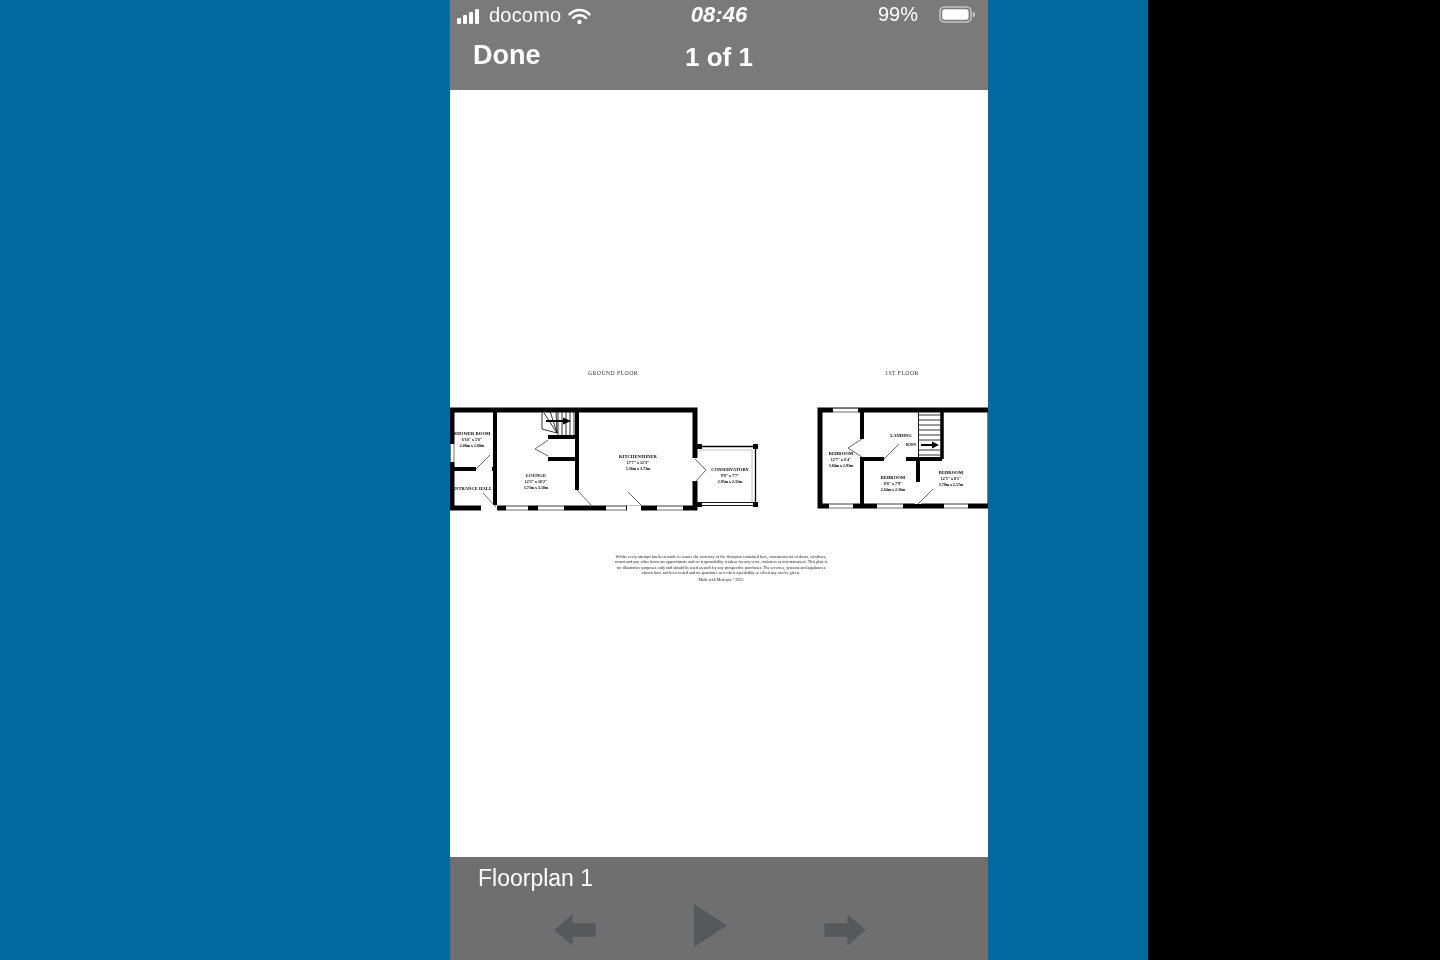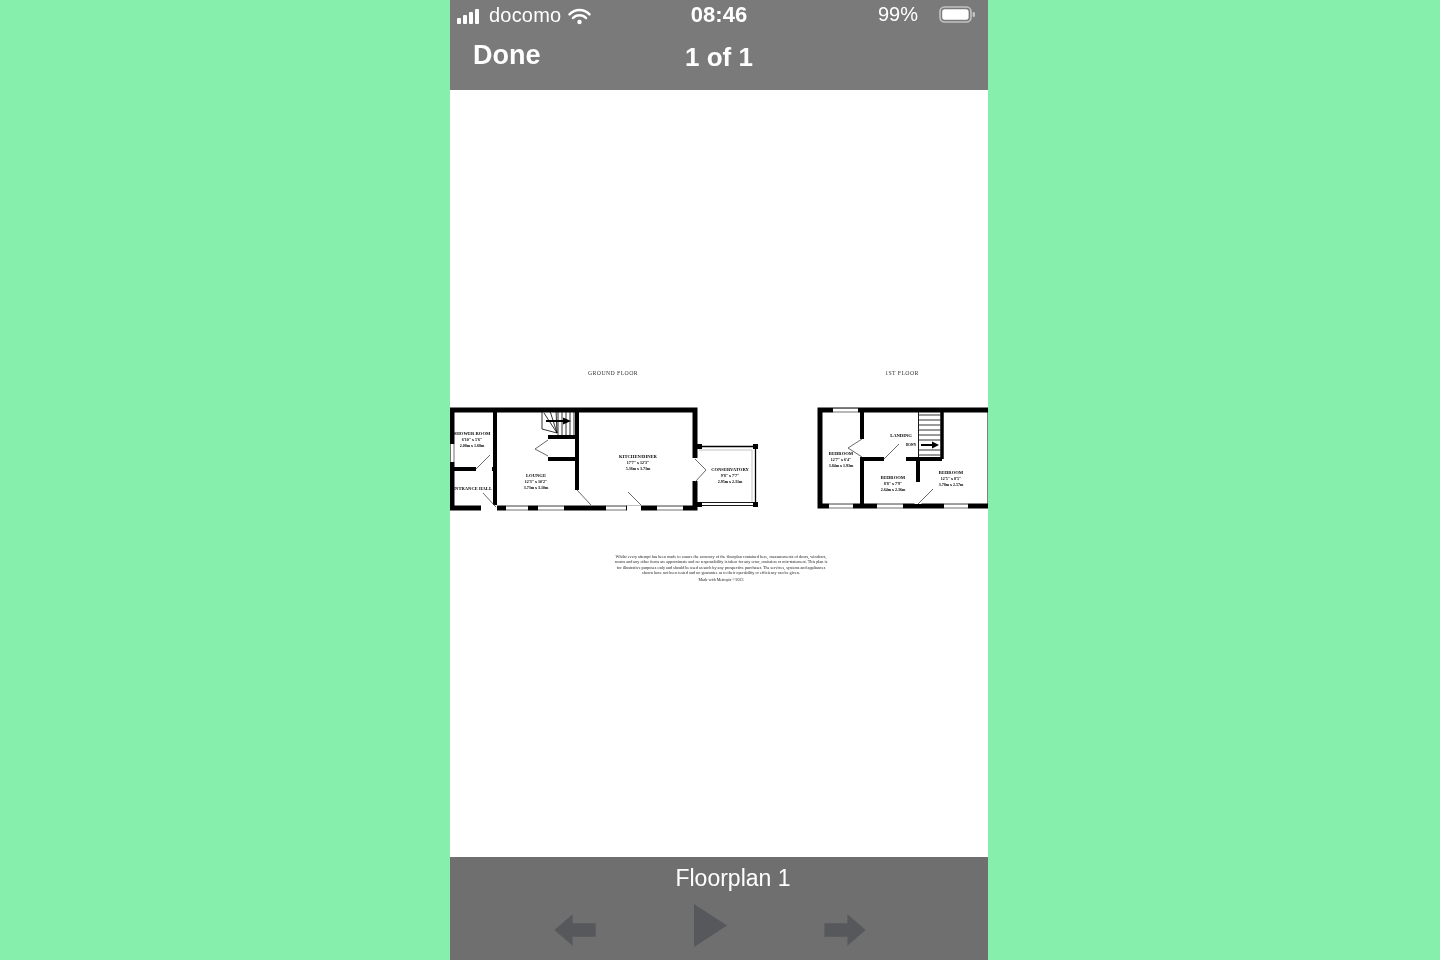--- a/index.html
+++ b/index.html
@@ -1,26 +1,26 @@
 <!DOCTYPE html>
 <html><head>
 <meta charset="utf-8">
 <style>
   html,body{margin:0;padding:0;background:#000;}
-  .stage{position:relative;width:1440px;height:960px;background:#86efac;overflow:hidden;
+  .stage{position:relative;width:1148px;height:960px;background:#0369a1;overflow:hidden;
          font-family:"Liberation Sans",sans-serif;}
   .phone{position:absolute;left:450px;top:0;width:538px;height:960px;background:#fff;overflow:hidden;}
 
   
   .chrome-top{position:absolute;left:0;top:0;width:538px;height:90px;background:#7a7a7b;}
   .status-bar{position:relative;height:32px;}
   .status-left{position:absolute;left:7px;top:4px;display:flex;align-items:center;gap:6px;}
   .carrier{color:#fff;font-size:20px;font-weight:400;letter-spacing:.2px;}
   .clock{position:absolute;left:0;right:0;top:2px;text-align:center;color:#fff;
-         font-size:22px;font-weight:600;}
+         font-size:22px;font-weight:600;font-style:italic;}
   .status-right{position:absolute;right:11px;top:3px;display:flex;align-items:center;gap:21px;}
   .batt-pct{color:#fff;font-size:20px;}
   .nav-bar{position:relative;height:58px;}
   .done-btn{position:absolute;left:23px;top:8px;background:none;border:none;padding:0;
             color:#fff;font-size:27px;font-weight:700;font-family:"Liberation Sans",sans-serif;cursor:pointer;}
   .page-ind{position:absolute;left:0;right:0;top:10px;text-align:center;color:#fff;
             font-size:26px;font-weight:700;}
 
   
   .content{position:absolute;left:0;top:90px;width:538px;height:767px;background:#fff;overflow:hidden;}
@@ -33,21 +33,21 @@
   .room-label .rdim{display:block;font-weight:700;font-size:4px;}
   .down-label{position:absolute;transform:translate(-50%,-50%);font-family:"Liberation Serif",serif;
               font-weight:700;font-size:3.2px;color:#000;}
   .disclaimer-box{position:absolute;left:271px;top:464px;width:214px;transform:translateX(-50%);
                   text-align:center;color:#222;font-family:"Liberation Serif",serif;}
   .disclaimer-text{font-size:4.2px;line-height:1.28;}
   .made-with{font-size:4px;margin-top:1.5px;}
 
   
   .chrome-bottom{position:absolute;left:0;top:857px;width:538px;height:103px;background:#6f6f70;}
-  .caption{position:absolute;left:0;right:0;top:8px;text-align:center;color:#fff;font-size:23px;margin-left:28px;}
+  .caption{position:absolute;left:0;right:0;top:8px;color:#fff;font-size:23px;margin-left:28px;}
   .nav-btn{position:absolute;background:none;border:none;padding:0;cursor:pointer;}
   .btn-prev{left:103px;top:56px;}
   .btn-play{left:244px;top:47px;}
   .btn-next{left:373px;top:56px;}
 </style>
 </head>
 <body>
 
 <div class="stage">
   <div class="phone">

